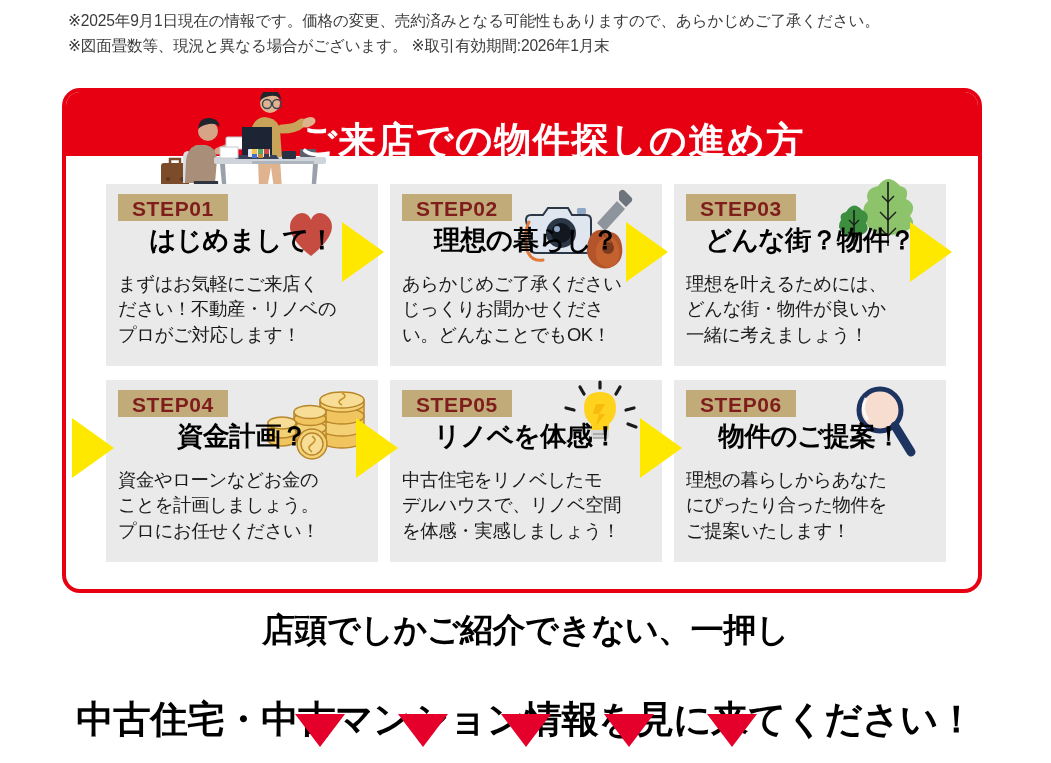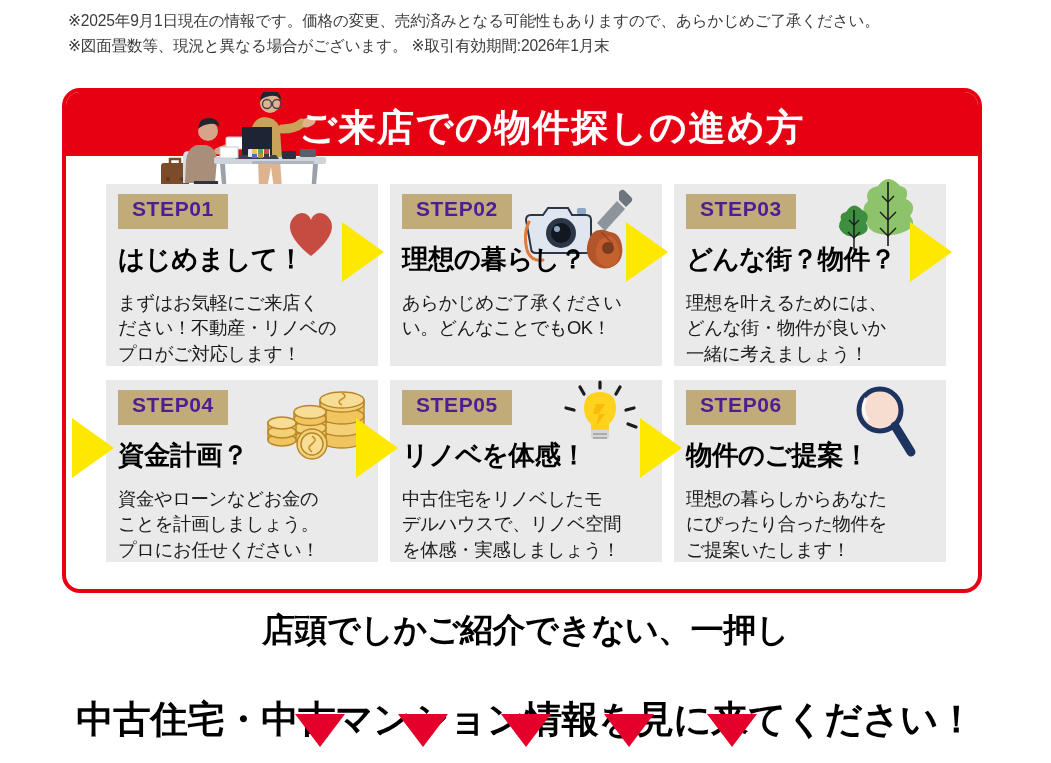--- a/index.html
+++ b/index.html
@@ -30,21 +30,21 @@
     border-radius: 18px;
     background: #ffffff;
     overflow: hidden;
   }
   .panel-header {
     position: absolute; left: 0; top: 0;
     width: 100%; height: 64px;
     background: #e60012;
   }
   .panel-title {
-    position: absolute; left: 0; top: 4px; width: 100%; height: 64px;
+    position: absolute; left: 0; top: 17px; width: 100%; height: 64px;
     display: flex; align-items: center; justify-content: center;
     color: #ffffff;
     font-size: 37px;
     font-weight: 700;
     letter-spacing: 1.5px;
     padding-left: 60px;
     text-shadow: 0 0 1px rgba(255,255,255,.4);
   }
 
   
@@ -62,37 +62,38 @@
   }
   .card {
     position: relative;
     background: #eaeaea;
     padding: 10px 12px 0 12px;
     overflow: visible;
   }
   .badge {
     display: inline-block;
     background: #c1ab79;
-    color: #4c1d95;
+    color: #7f1d1d;
     font-size: 21px;
     font-weight: 700;
     letter-spacing: .6px;
-    padding: 3px 14px 8px 14px;
+    padding: 3px 14px 0 14px;
     line-height: 1.12;
   }
   .card-title {
-    margin-top: 15px;
+    margin-top: 4px;
     font-size: 26.5px;
     font-weight: 700;
     color: #000000;
     letter-spacing: -0.5px;
     line-height: 1.15;
     white-space: nowrap;
     position: relative;
     z-index: 3;
+    text-align: center;
   }
   .card-body {
     margin-top: 16px;
     font-size: 18.4px;
     color: #1a1a1a;
     line-height: 1.38;
     letter-spacing: -0.45px;
   }
   .card-body div { white-space: nowrap; }
 
@@ -231,20 +232,21 @@
             <path d="M97 15 l8 8 l-20 22 l-8 -8 z" fill="#8d949c"></path>
             <path d="M84 44 q-12 -2 -16 12 q-4 14 6 22 q10 8 20 2 q10 -6 8 -20 q-2 -13 -12 -14 z" fill="#b4542b"></path>
             <path d="M88 50 q-10 2 -12 14 q-2 12 8 16 q9 4 14 -6 q4 -11 -3 -20 q-3 -4 -7 -4 z" fill="#c4622f"></path>
             <circle cx="88" cy="62" r="6" fill="#7b3b1d"></circle>
             <path d="M81 46 l12 12" stroke="#8f4524" stroke-width="1.2"></path>
           </g>
         </svg>
         <div class="card-title">理想の暮らし？</div>
         <div class="card-body">
           <div>あらかじめご了承ください</div>
+          <div>じっくりお聞かせくださ</div>
           <div>い。どんなことでもOK！</div>
         </div>
       </div>
 
       <div class="card">
         <span class="badge">STEP03</span>
         <svg class="card-icon" style="left:146px; top:-16px; width:104px; height:104px;" viewBox="0 0 104 104">
 
           <path d="M58 18 q10 -14 22 0 q10 2 6 13 q12 6 4 17 q8 9 -4 15 q-12 6 -26 3 q-14 -3 -14 -16 q-6 -10 2 -17 q-4 -12 10 -15 z" fill="#8cc36b"></path>
           <path d="M68 14 v64" stroke="#1a1a1a" stroke-width="1.6"></path>

